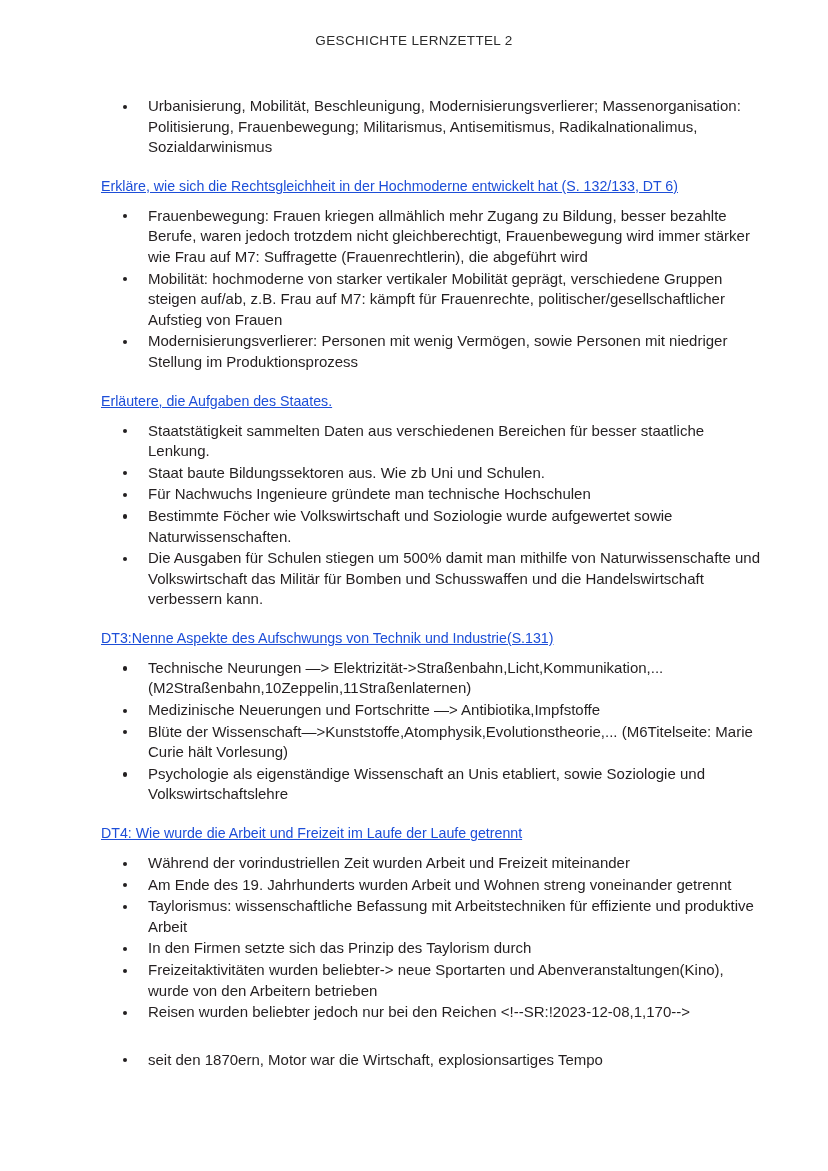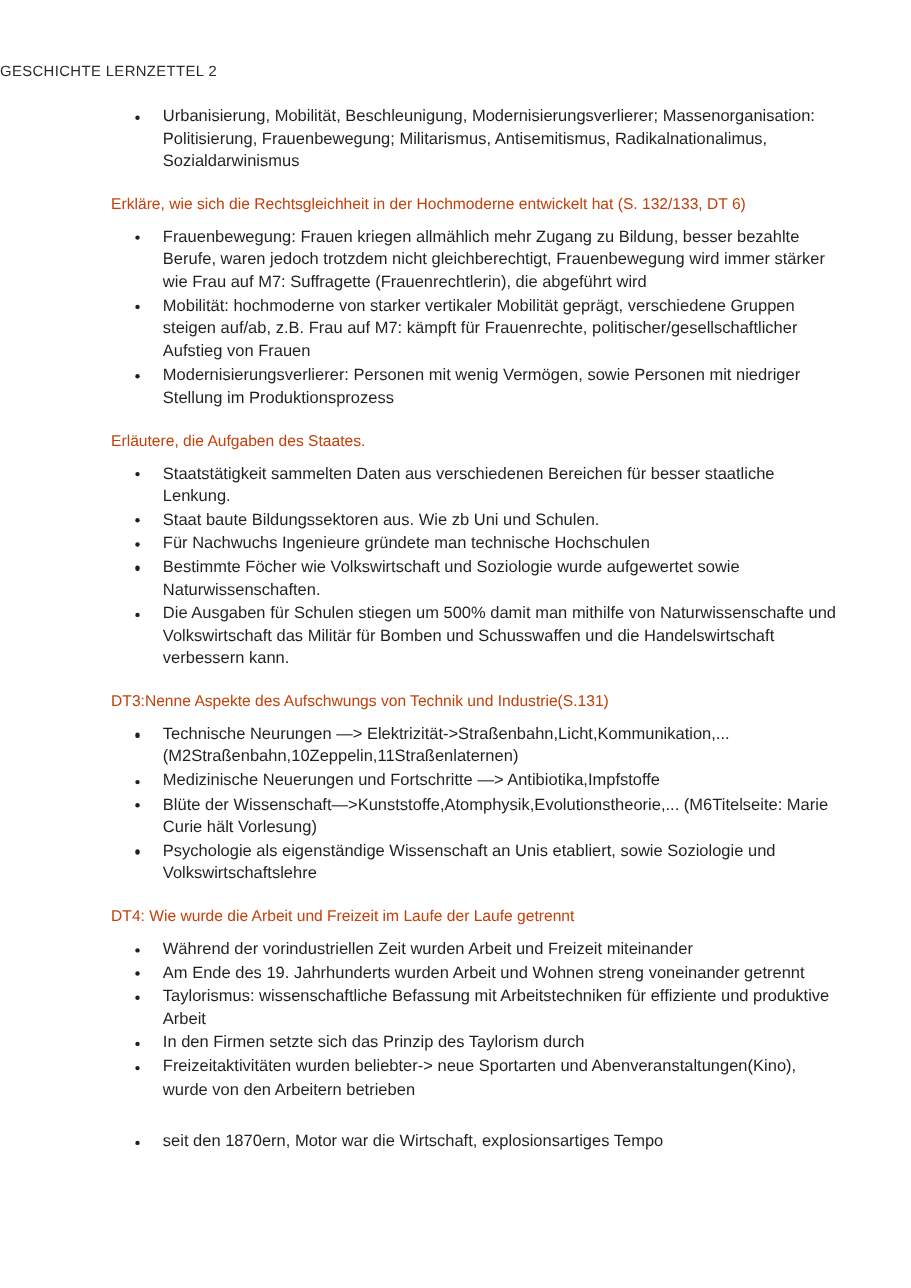--- a/index.html
+++ b/index.html
@@ -14,40 +14,41 @@
     height: 1171px;
     margin: 0 auto;
     background: #ffffff;
     box-sizing: border-box;
     font-family: "Liberation Sans", "DejaVu Sans", sans-serif;
     color: #231f20;
     overflow: hidden;
   }
   .doc-title {
     position: absolute;
-    top: 57px;
+    top: 33px;
     left: 0;
     width: 828px;
-    text-align: left;
+    text-align: center;
     font-size: 13.5px;
     letter-spacing: 0.35px;
     color: #2b2b2b;
   }
   .content {
     position: absolute;
     top: 96px;
     left: 101px;
     width: 660px;
   }
   .heading {
     font-size: 14.2px;
     line-height: 21px;
-    color: #c2410c;
+    color: #1d4ed8;
     margin: 0 0 2px 0;
     white-space: nowrap;
+    text-decoration: underline;
   }
   ul.bullets {
     list-style: none;
     margin: 0 0 0 0;
     padding: 0;
   }
   ul.bullets.after-heading {
     margin-top: 9px;
   }
   ul.bullets li {
@@ -108,20 +109,21 @@
         <li>Psychologie als eigenständige Wissenschaft an Unis etabliert, sowie Soziologie und Volkswirtschaftslehre</li>
       </ul>
       <div class="block-gap"></div>
       <div class="heading">DT4: Wie wurde die Arbeit und Freizeit im Laufe der Laufe getrennt</div>
       <ul class="bullets after-heading">
         <li>Während der vorindustriellen Zeit wurden Arbeit und Freizeit miteinander</li>
         <li>Am Ende des 19. Jahrhunderts wurden Arbeit und Wohnen streng voneinander getrennt</li>
         <li>Taylorismus: wissenschaftliche Befassung mit Arbeitstechniken für effiziente und produktive Arbeit</li>
         <li>In den Firmen setzte sich das Prinzip des Taylorism durch</li>
         <li>Freizeitaktivitäten wurden beliebter-&gt; neue Sportarten und Abenveranstaltungen(Kino), wurde von den Arbeitern betrieben</li>
+        <li>Reisen wurden beliebter jedoch nur bei den Reichen &lt;!--SR:!2023-12-08,1,170--&gt;</li>
       </ul>
       <div class="block-gap"></div>
       <ul class="bullets after-heading">
         <li>seit den 1870ern, Motor war die Wirtschaft, explosionsartiges Tempo</li>
       </ul>
     </div>
 
 </div>
 
 </body></html>

